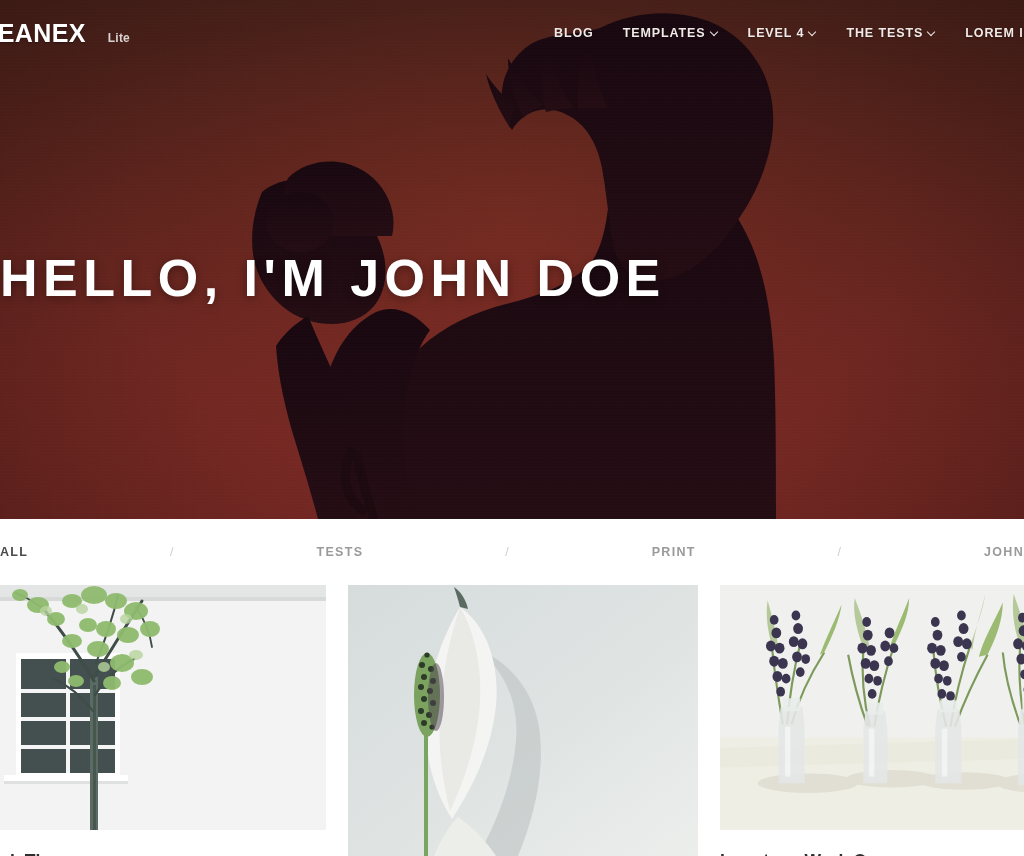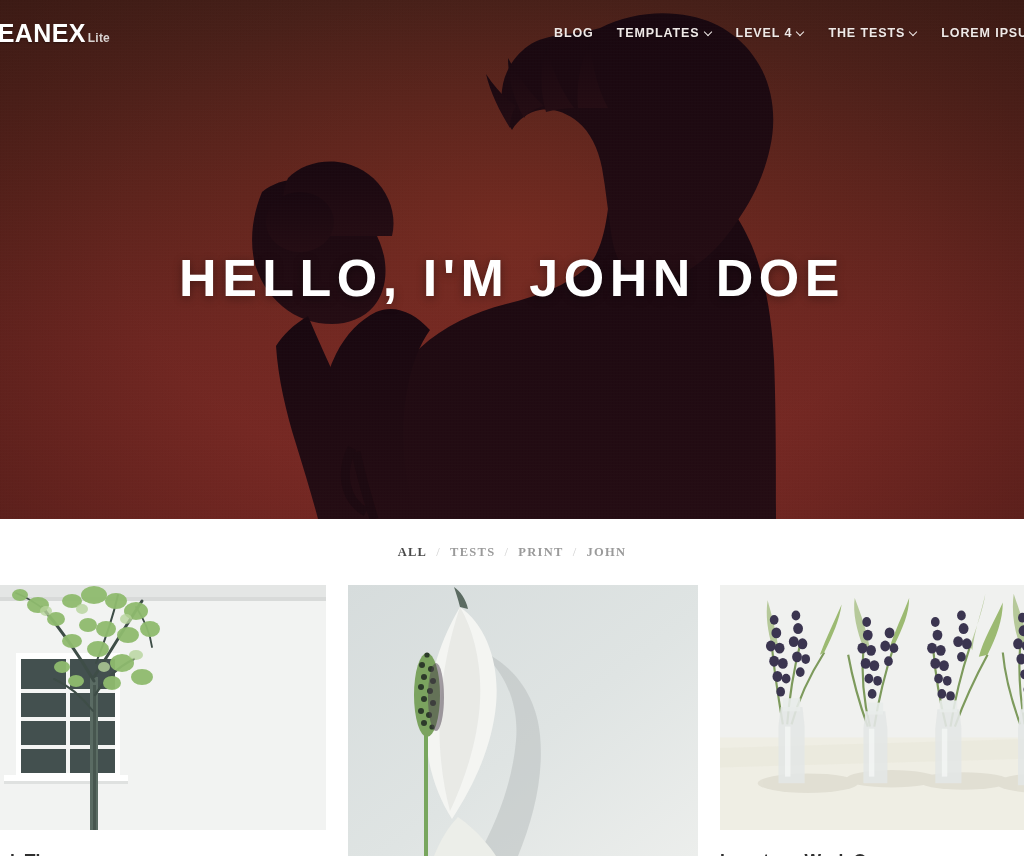--- a/index.html
+++ b/index.html
@@ -57,31 +57,31 @@
     margin-left: -18px;
   }
   .brand-name {
     color: #ffffff;
     font-size: 25px;
     font-weight: bold;
     letter-spacing: .4px;
     text-shadow: 0 1px 2px rgba(0,0,0,.35);
   }
   .brand-badge {
-    margin-left: 2px;
+    margin-left: 22px;
     color: #d9d3d1;
     font-size: 12px;
     font-weight: bold;
     letter-spacing: .2px;
   }
   .nav {
     margin-left: auto;
     display: flex;
     align-items: flex-end;
-    gap: 23px;
+    gap: 29px;
     padding-right: 14px;
     white-space: nowrap;
     overflow: hidden;
     max-width: 470px;
   }
   .nav-item {
     display: flex;
     align-items: center;
     gap: 5px;
     color: #efe9e7;
@@ -105,41 +105,39 @@
     border-right: 1.6px solid #efe9e7;
     border-bottom: 1.6px solid #efe9e7;
     transform: rotate(45deg);
   }
 
   
   .hero-title {
     position: absolute;
     left: 0; right: 0;
     top: 248px;
-    text-align: center;
     color: #ffffff;
     font-size: 52px;
     font-weight: bold;
     letter-spacing: 5.5px;
     text-shadow: 0 2px 10px rgba(0,0,0,.35);
     z-index: 5;
   }
 
   
   .portfolio { position: relative; width: 1024px; background: #fff; }
   .filter-bar {
     display: flex;
-    justify-content: center;
+    justify-content: space-between;
     align-items: center;
     gap: 9px;
     height: 66px;
     font-size: 12.5px;
     letter-spacing: 1.3px;
     font-weight: bold;
-    font-family: Liberation Serif, serif;
   }
   .filter-item { color: #9a9a9a; cursor: pointer; }
   .filter-item.active { color: #4a4a4a; }
   .filter-sep { color: #cfcfcf; font-weight: normal; }
 
   .grid {
     display: flex;
     gap: 22px;
     padding: 0;
     margin-left: -24px;

